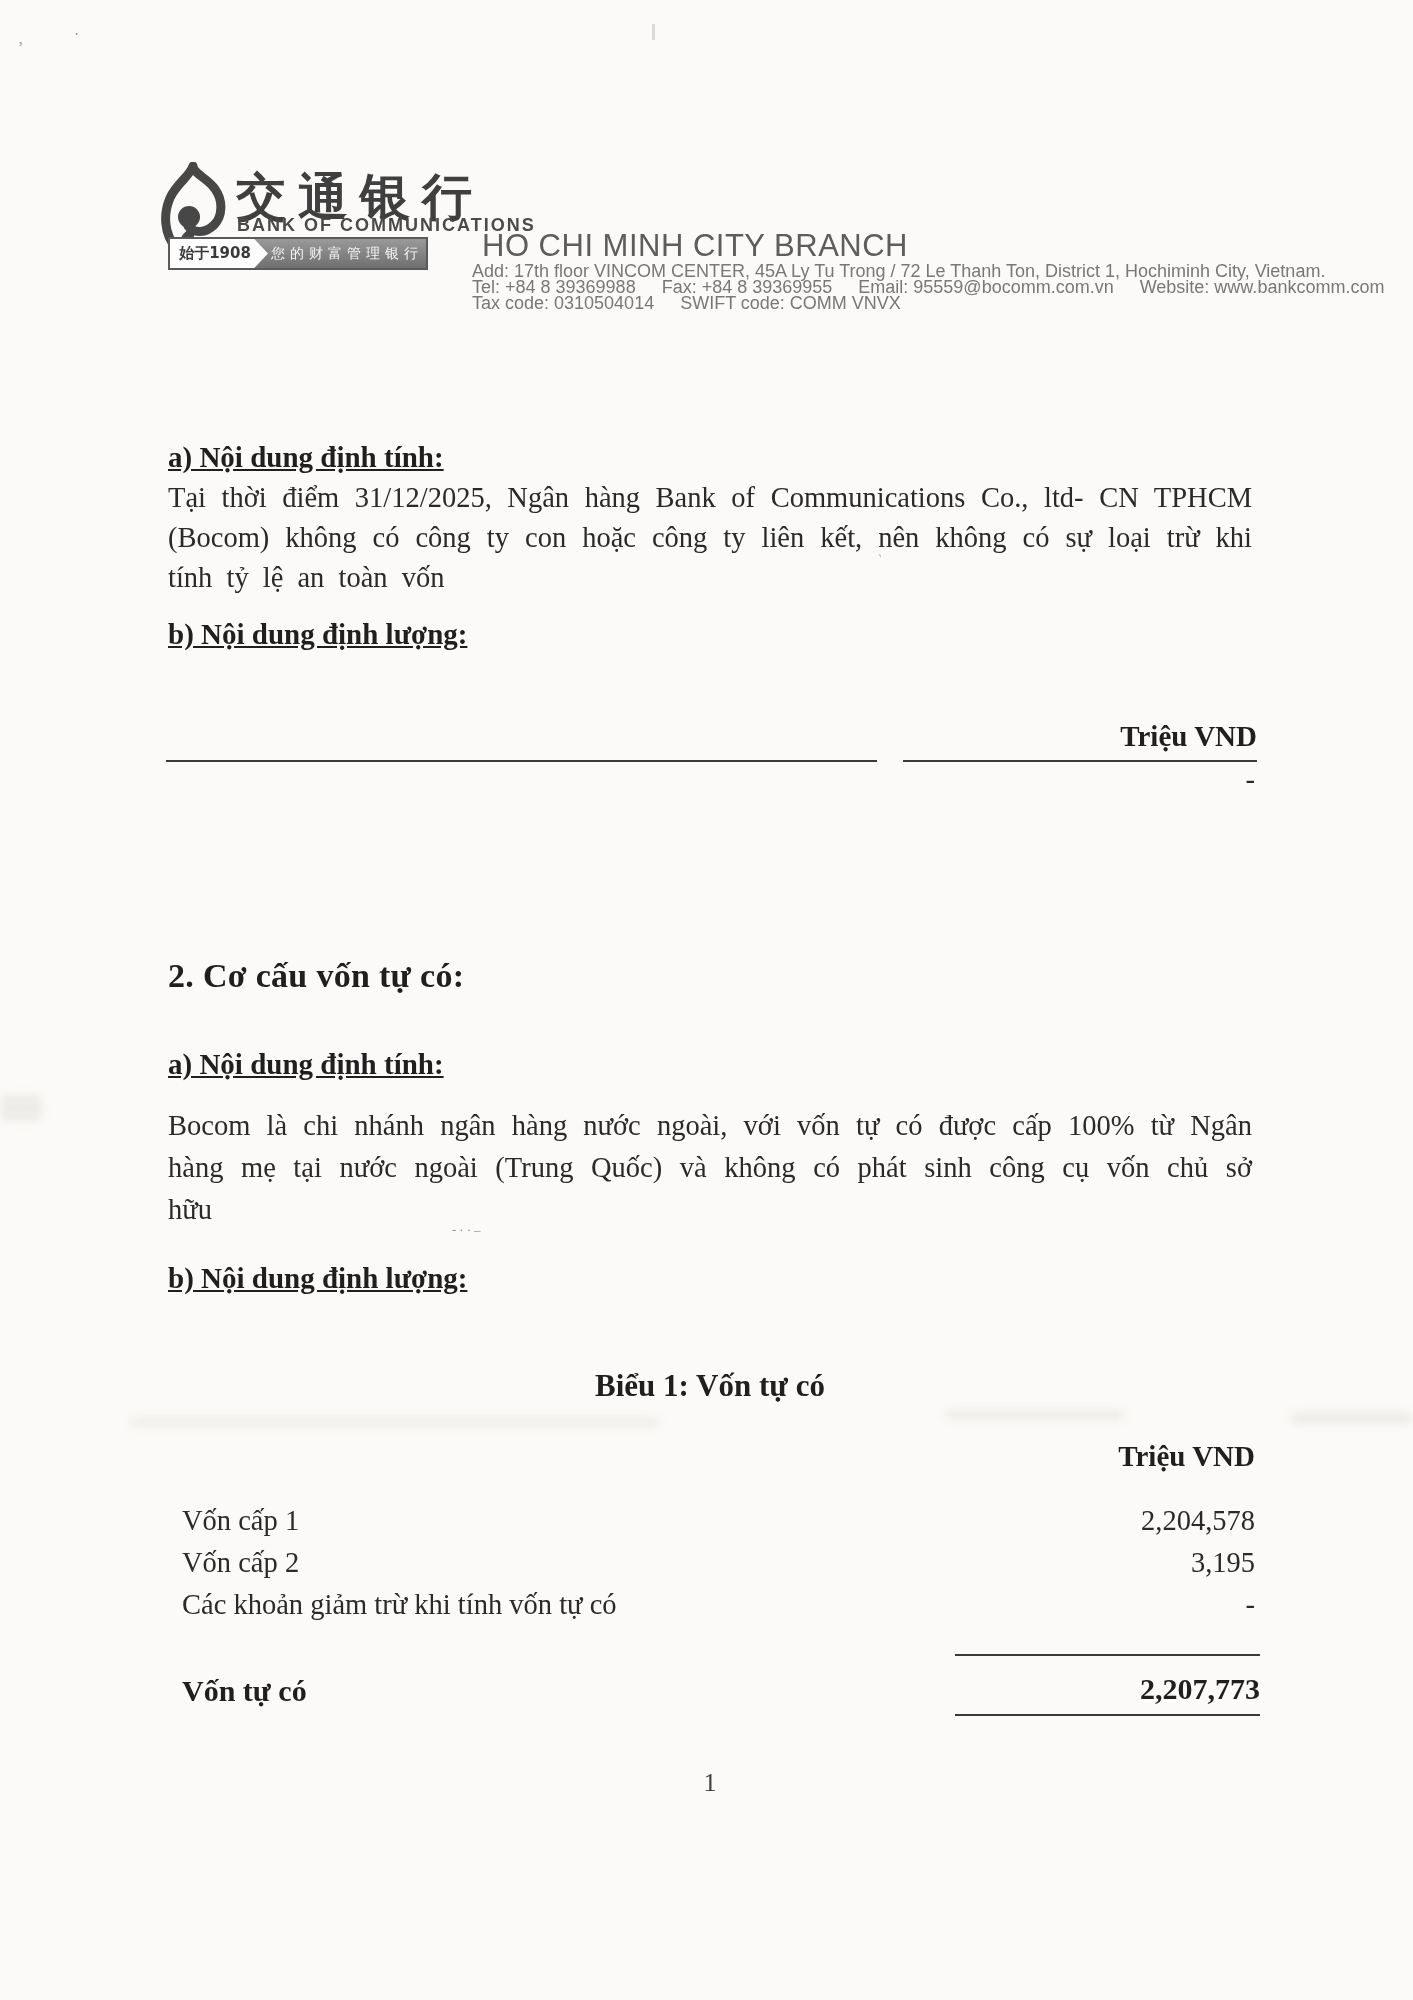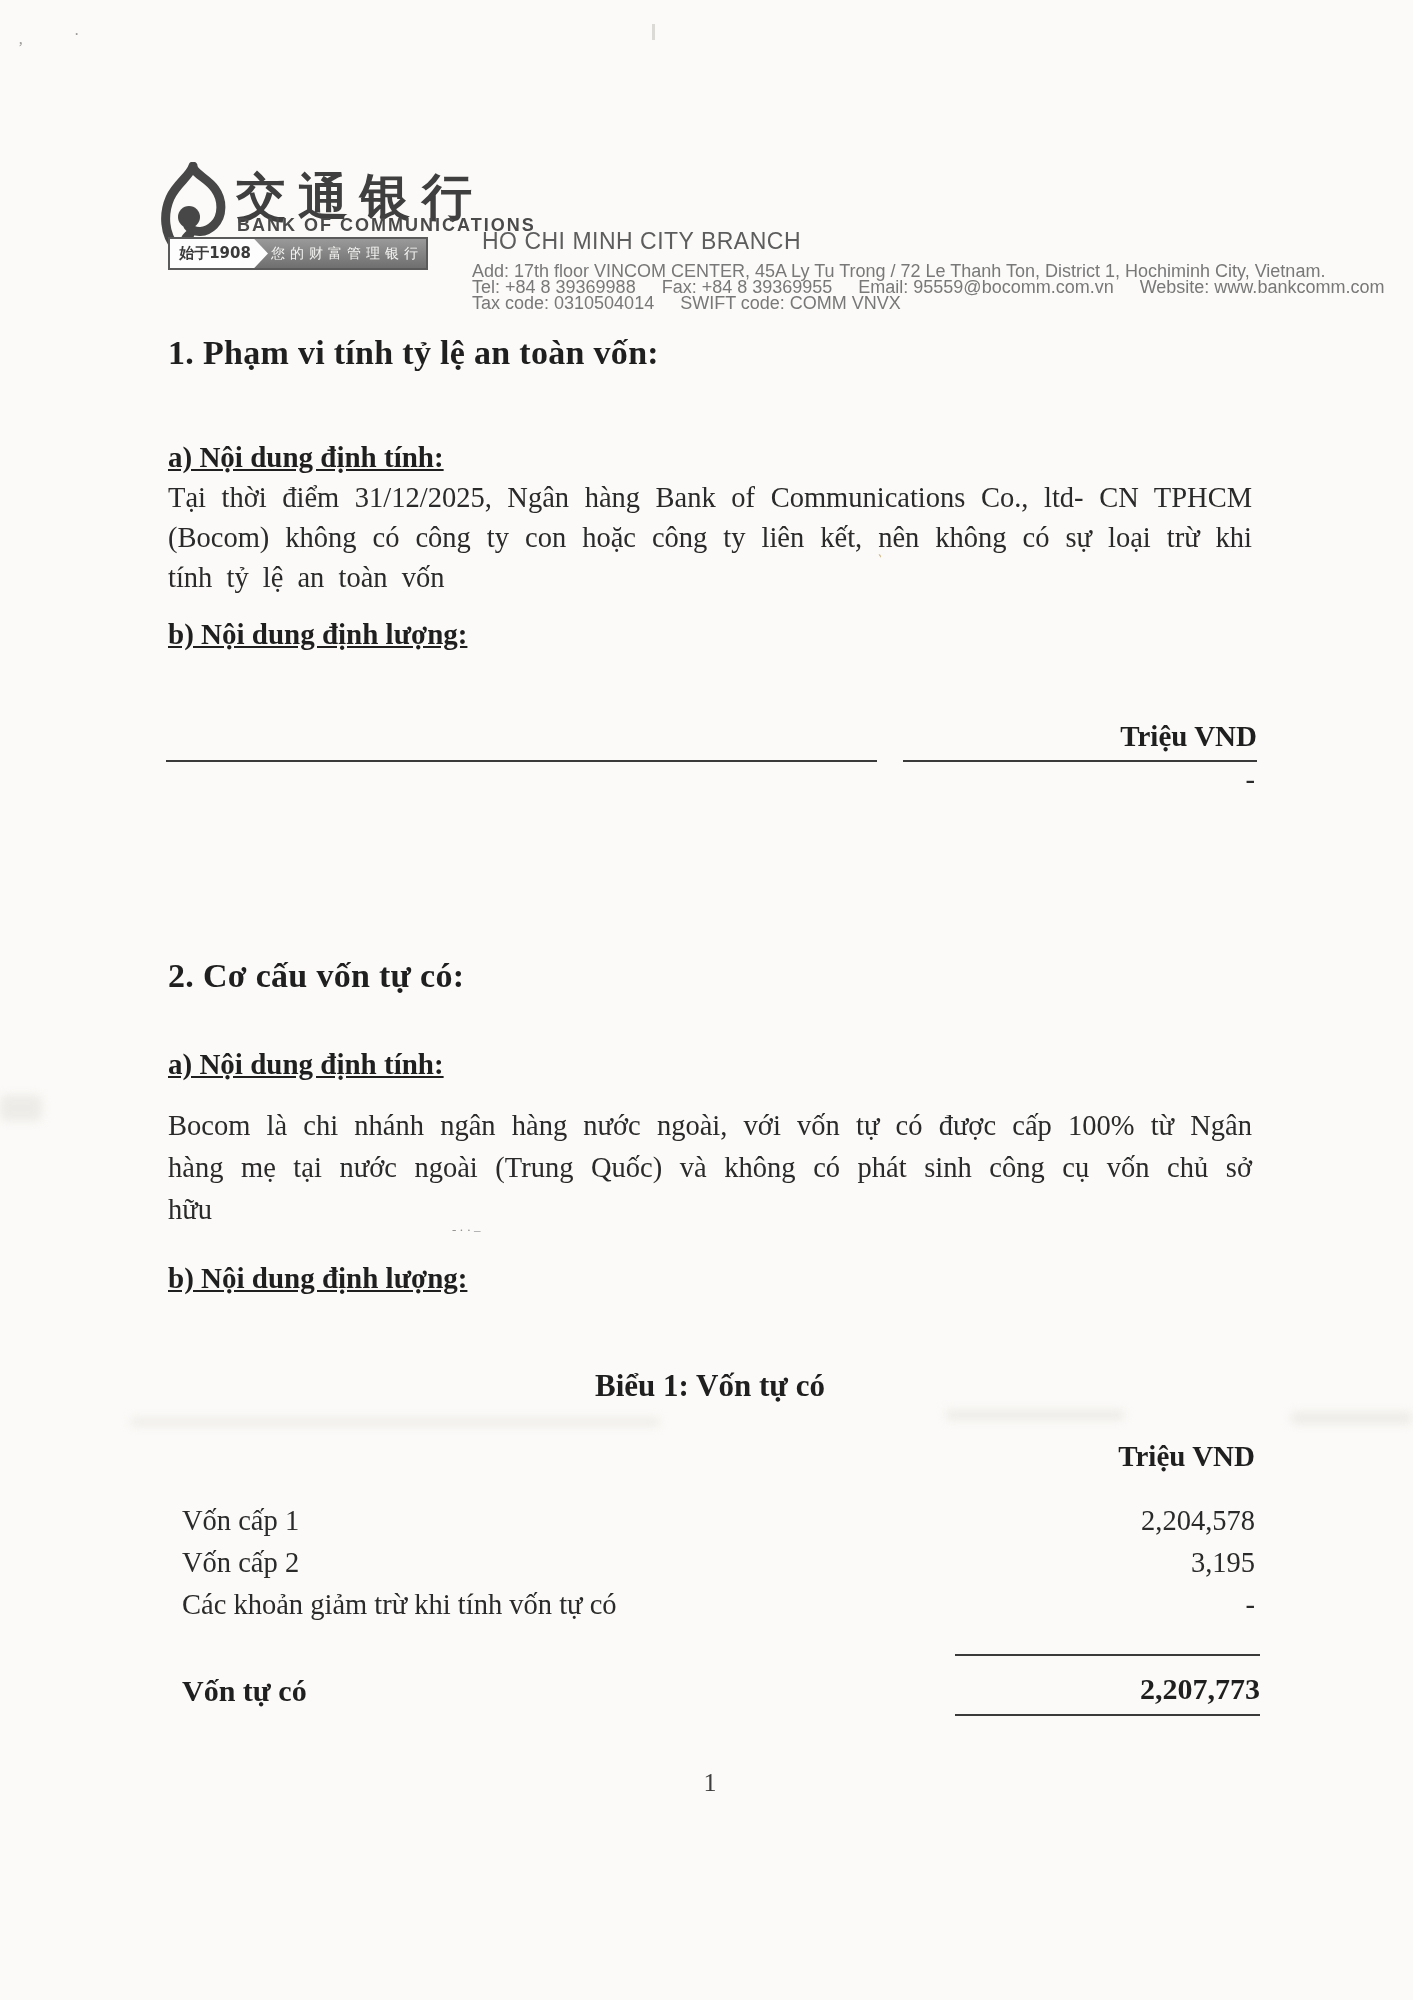--- a/index.html
+++ b/index.html
@@ -43,21 +43,21 @@
     padding-right:8px;
   }
   .banner-right {
     flex:1; color:#f4f4f2; font-size:14px; letter-spacing:5px;
     display:flex; align-items:center; justify-content:center;
     white-space:nowrap;
   }
   .branch-title {
     left:482px; top:228px;
     font-family:"Liberation Sans", sans-serif;
-    font-size:23px; color:#5d5d5d; letter-spacing:0.5px; white-space:nowrap;
+    font-size:31px; color:#5d5d5d; letter-spacing:0.5px; white-space:nowrap;
   }
   .addr-line {
     left:472px;
     font-family:"Liberation Sans", sans-serif;
     font-size:18px; color:#787878; white-space:nowrap;
   }
   .addr-line span { margin-right:26px;margin-top:12px; }
 
   
   .h1 { left:168px; font-size:34px; font-weight:bold; color:#1f1f1f; letter-spacing:0.3px; }
@@ -124,21 +124,20 @@
 
   <div class="abs branch-title">HO CHI MINH CITY BRANCH</div>
   <div class="abs addr-line" style="top:261px;">Add: 17th floor VINCOM CENTER, 45A Ly Tu Trong / 72 Le Thanh Ton, District 1, Hochiminh City, Vietnam.</div>
   <div class="abs addr-line" style="top:277px;">
     <span>Tel:   +84 8 39369988</span><span>Fax: +84 8 39369955</span><span>Email: 95559@bocomm.com.vn</span><span>Website: www.bankcomm.com</span>
   </div>
   <div class="abs addr-line" style="top:293px;">
     <span>Tax code: 0310504014</span><span>SWIFT code: COMM VNVX</span>
   </div>
 
-  <div class="abs h1" style="top:334px;">1. Phạm vi tính tỷ lệ an toàn vốn:</div>
   <div class="abs h2" style="top:441px;">a) Nội dung định tính:</div>
   <div class="abs para" style="top:478px;">Tại thời điểm 31/12/2025, Ngân hàng Bank of Communications Co., ltd- CN TPHCM (Bocom) không có công ty con hoặc công ty liên kết, nên không có sự loại trừ khi tính tỷ lệ an toàn vốn</div>
   <div class="abs h2" style="top:618px;">b) Nội dung định lượng:</div>
 
   <div class="abs unit" style="top:720px;">Triệu VND</div>
   <div class="abs rule" style="left:166px;top:760px;width:711px;"></div>
   <div class="abs rule" style="left:903px;top:760px;width:354px;"></div>
   <div class="abs cell-value" style="top:764px;">-</div>
 
   <div class="abs h1" style="top:957px;">2. Cơ cấu vốn tự có:</div>

